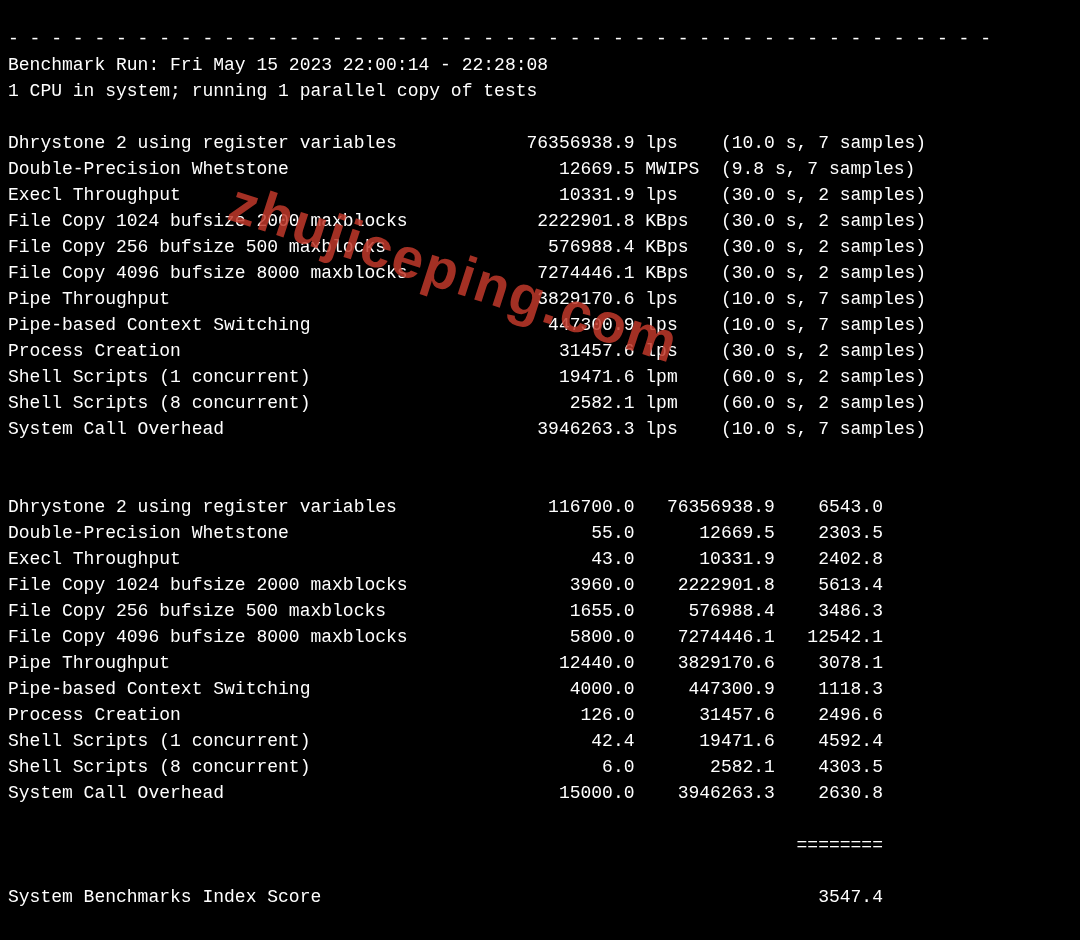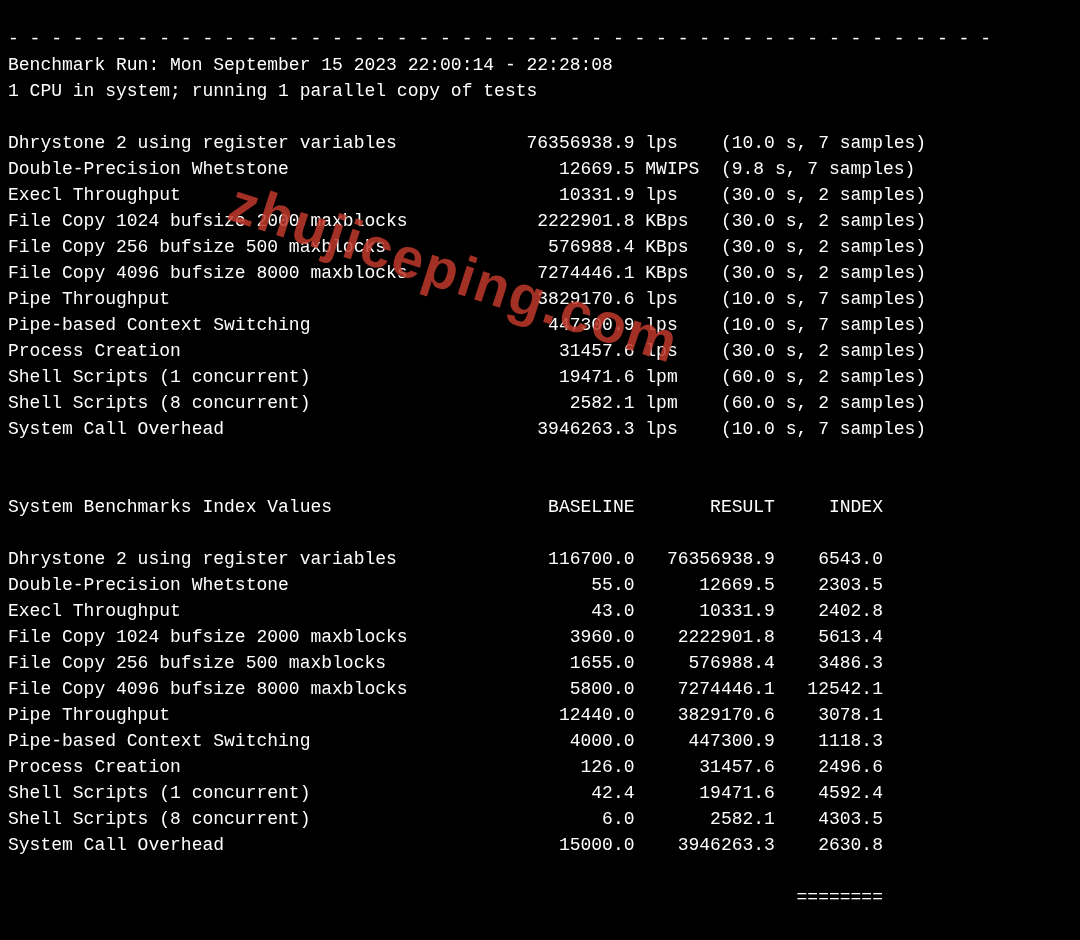--- a/index.html
+++ b/index.html
@@ -31,37 +31,36 @@
     opacity: 0.85;
     pointer-events: none;
     white-space: nowrap;
   }
 </style>
 </head>
 <body>
 
 <div class="term">
 <span>- - - - - - - - - - - - - - - - - - - - - - - - - - - - - - - - - - - - - - - - - - - - - -</span>
-<span>Benchmark Run: Mon September 15 2023 22:00:14 - 22:28:08</span>
+<span>Benchmark Run: Fri May 15 2023 22:00:14 - 22:28:08</span>
 <span>1 CPU in system; running 1 parallel copy of tests</span>
 
 <div id="run-block">Dhrystone 2 using register variables            76356938.9 lps    (10.0 s, 7 samples) 
 Double-Precision Whetstone                         12669.5 MWIPS  (9.8 s, 7 samples)  
 Execl Throughput                                   10331.9 lps    (30.0 s, 2 samples) 
 File Copy 1024 bufsize 2000 maxblocks            2222901.8 KBps   (30.0 s, 2 samples) 
 File Copy 256 bufsize 500 maxblocks               576988.4 KBps   (30.0 s, 2 samples) 
 File Copy 4096 bufsize 8000 maxblocks            7274446.1 KBps   (30.0 s, 2 samples) 
 Pipe Throughput                                  3829170.6 lps    (10.0 s, 7 samples) 
 Pipe-based Context Switching                      447300.9 lps    (10.0 s, 7 samples) 
 Process Creation                                   31457.6 lps    (30.0 s, 2 samples) 
 Shell Scripts (1 concurrent)                       19471.6 lpm    (60.0 s, 2 samples) 
 Shell Scripts (8 concurrent)                        2582.1 lpm    (60.0 s, 2 samples) 
 System Call Overhead                             3946263.3 lps    (10.0 s, 7 samples) </div>
 
-<div id="index-header">System Benchmarks Index Values                    BASELINE       RESULT     INDEX</div>
 <div id="index-block">Dhrystone 2 using register variables              116700.0   76356938.9    6543.0
 Double-Precision Whetstone                            55.0      12669.5    2303.5
 Execl Throughput                                      43.0      10331.9    2402.8
 File Copy 1024 bufsize 2000 maxblocks               3960.0    2222901.8    5613.4
 File Copy 256 bufsize 500 maxblocks                 1655.0     576988.4    3486.3
 File Copy 4096 bufsize 8000 maxblocks               5800.0    7274446.1   12542.1
 Pipe Throughput                                    12440.0    3829170.6    3078.1
 Pipe-based Context Switching                        4000.0     447300.9    1118.3
 Process Creation                                     126.0      31457.6    2496.6
 Shell Scripts (1 concurrent)                          42.4      19471.6    4592.4

